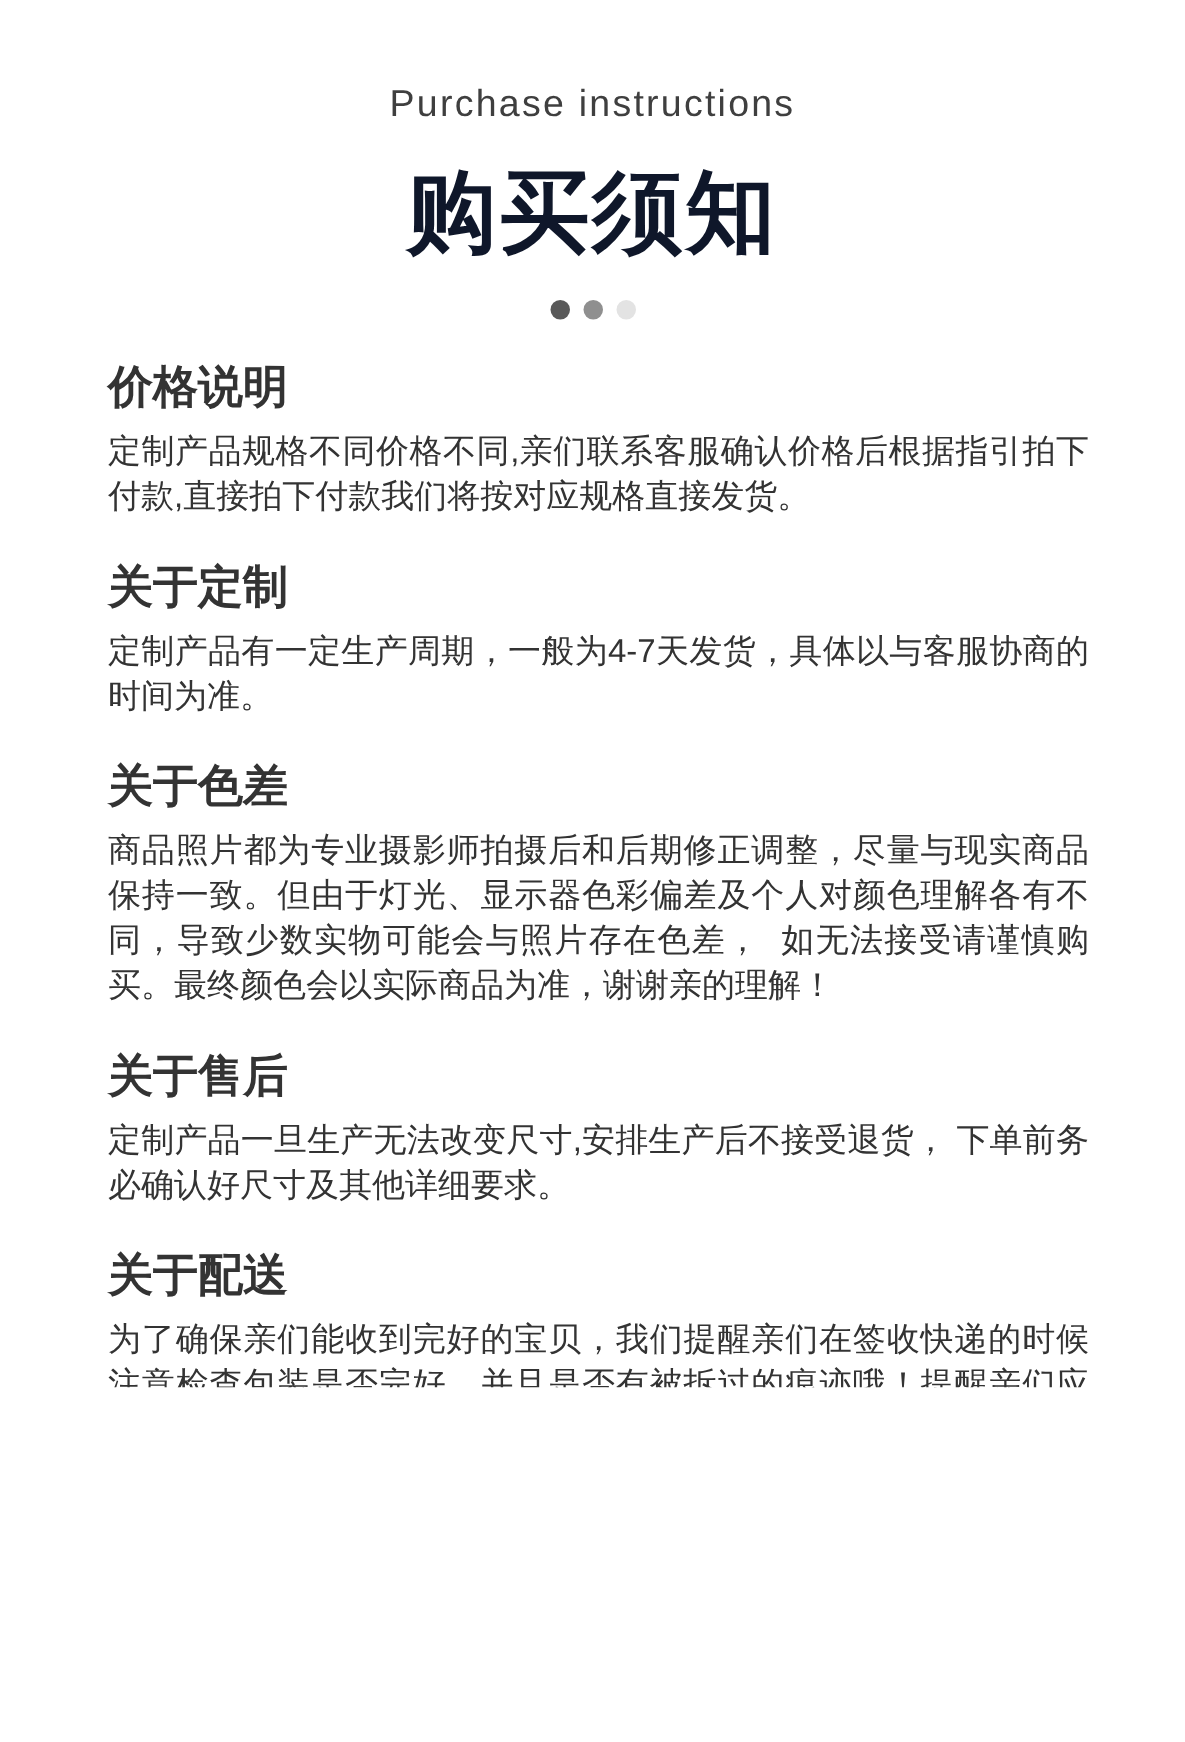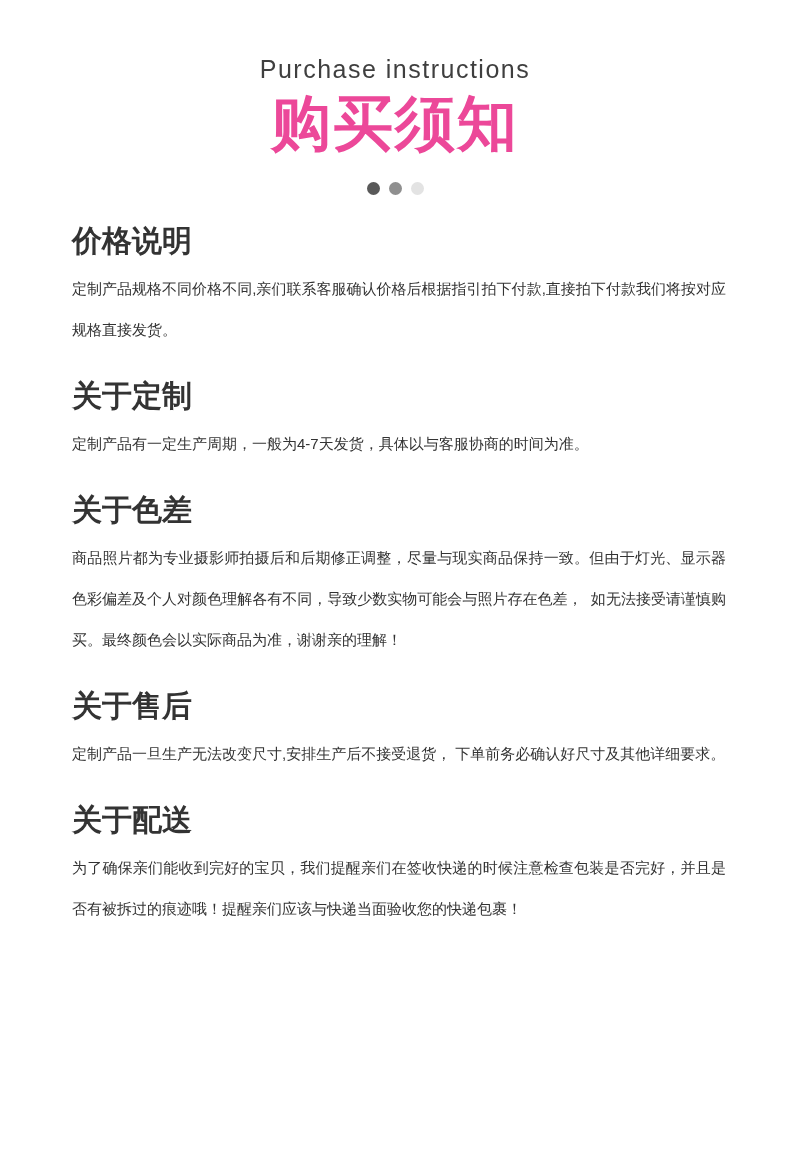--- a/index.html
+++ b/index.html
@@ -24,24 +24,24 @@
   }
   .subtitle {
     padding-top: 54px;
     font-size: 25px;
     font-weight: 300;
     letter-spacing: 1.5px;
     color: #3f3f3f;
     line-height: 30px;
   }
   .title {
-    margin-top: 4px;
+    margin-top: 22px;
     font-size: 60px;
     font-weight: 800;
-    color: #ec4899;
+    color: #0f172a;
     line-height: 72px;
     letter-spacing: 2px;
   }
   .dots {
     margin-top: 22px;
     display: flex;
     justify-content: center;
     align-items: center;
     gap: 9px;
   }
@@ -59,24 +59,24 @@
     margin-top: 28px;
   }
   .section-heading {
     font-size: 30px;
     font-weight: 700;
     color: #333333;
     line-height: 36px;
   }
   .section-body {
     margin-top: 9px;
-    font-size: 15px;
+    font-size: 22px;
     font-weight: 400;
     color: #333333;
-    line-height: 41px;
+    line-height: 30px;
     text-align: justify;
     text-justify: inter-ideograph;
     white-space: pre-wrap;
   }
 </style>
 </head>
 <body>
 
 <div class="page">
 

